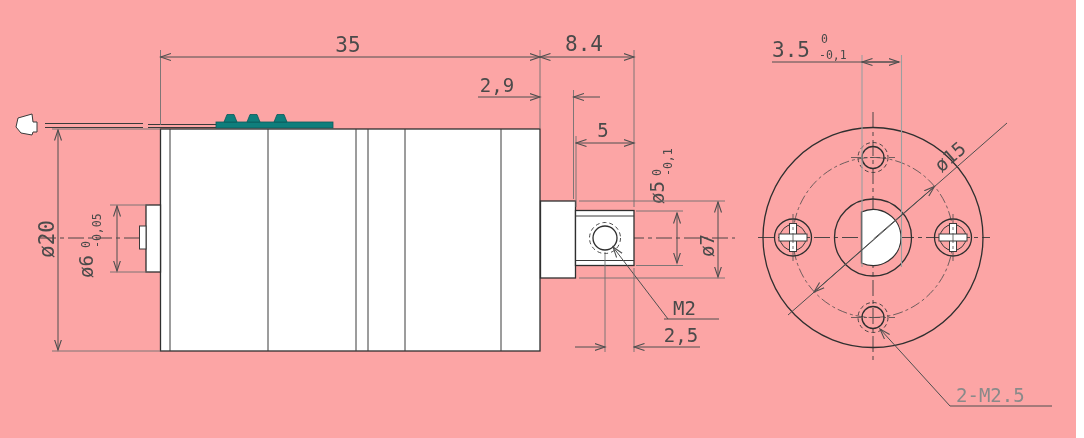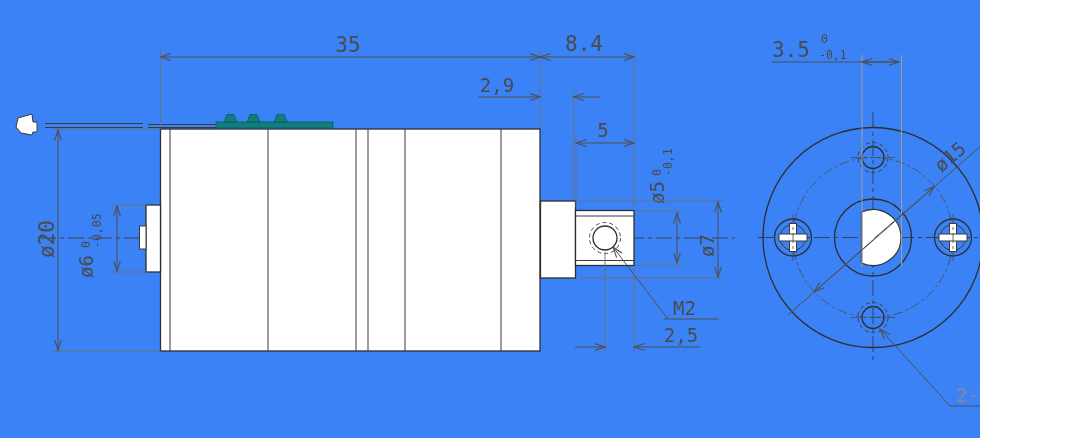--- a/index.html
+++ b/index.html
@@ -1,16 +1,16 @@
 <!DOCTYPE html>
 <html><head>
 <meta charset="utf-8">
 <style>
   html,body{margin:0;padding:0;background:#ffffff;}
-  #stage{position:relative;width:980px;height:438px;background:#3b82f6;overflow:hidden;
+  #stage{position:relative;width:1076px;height:438px;background:#fca5a5;overflow:hidden;
          font-family:"DejaVu Sans Mono", monospace;}
   svg{position:absolute;left:0;top:0;}
   .outline{stroke:#2f2f2f;stroke-width:1.3;fill:none;}
   .thin{stroke:#3a3a3a;stroke-width:1;fill:none;}
   .dimline{stroke:#4f4f4f;stroke-width:1;fill:none;}
   .extline{stroke:#707070;stroke-width:0.9;fill:none;}
   .lightline{stroke:#9b9fa0;stroke-width:1.1;fill:none;}
   .centerline{stroke:#3a3a3a;stroke-width:0.9;fill:none;stroke-dasharray:16 4 4 4;}
   .holecl{stroke:#4a4a4a;stroke-width:0.8;fill:none;stroke-dasharray:10 3 3 3;}
   .dashed{stroke:#3a3a3a;stroke-width:0.9;fill:none;stroke-dasharray:4 3;}

